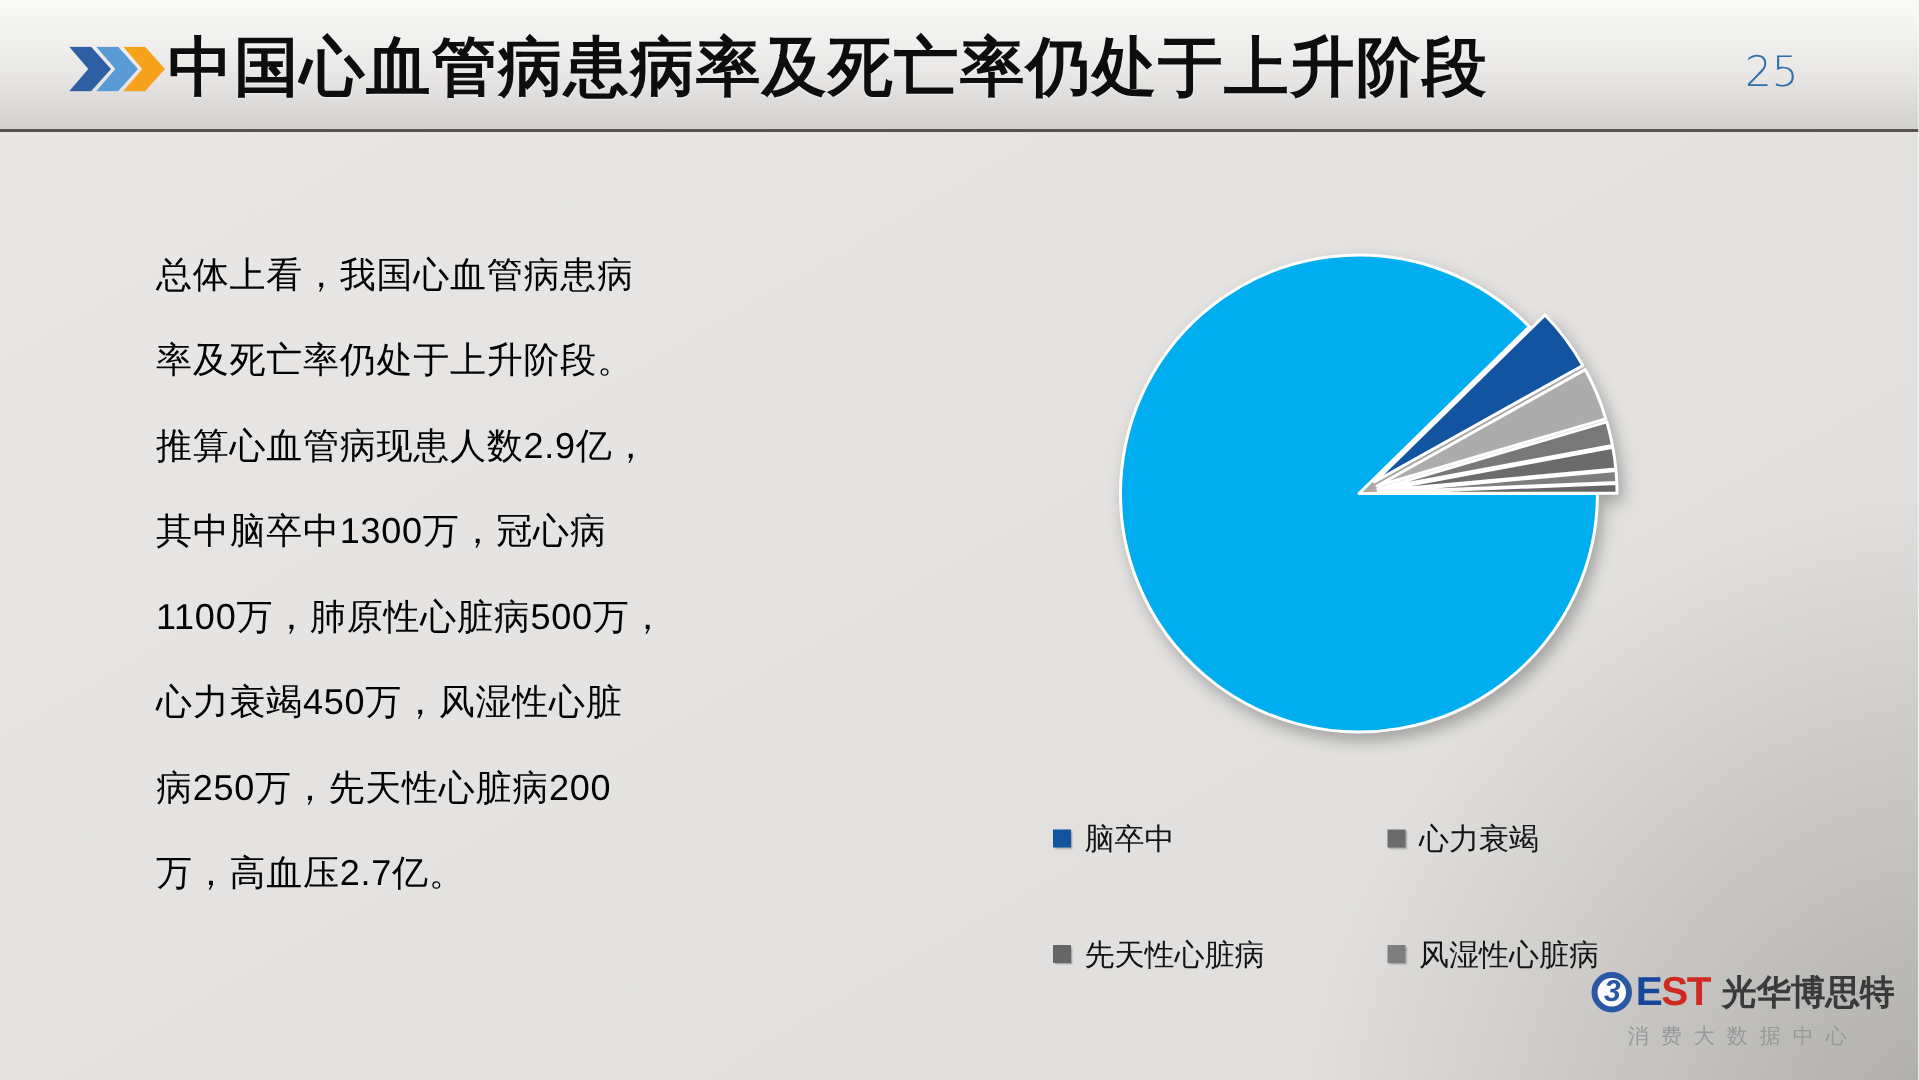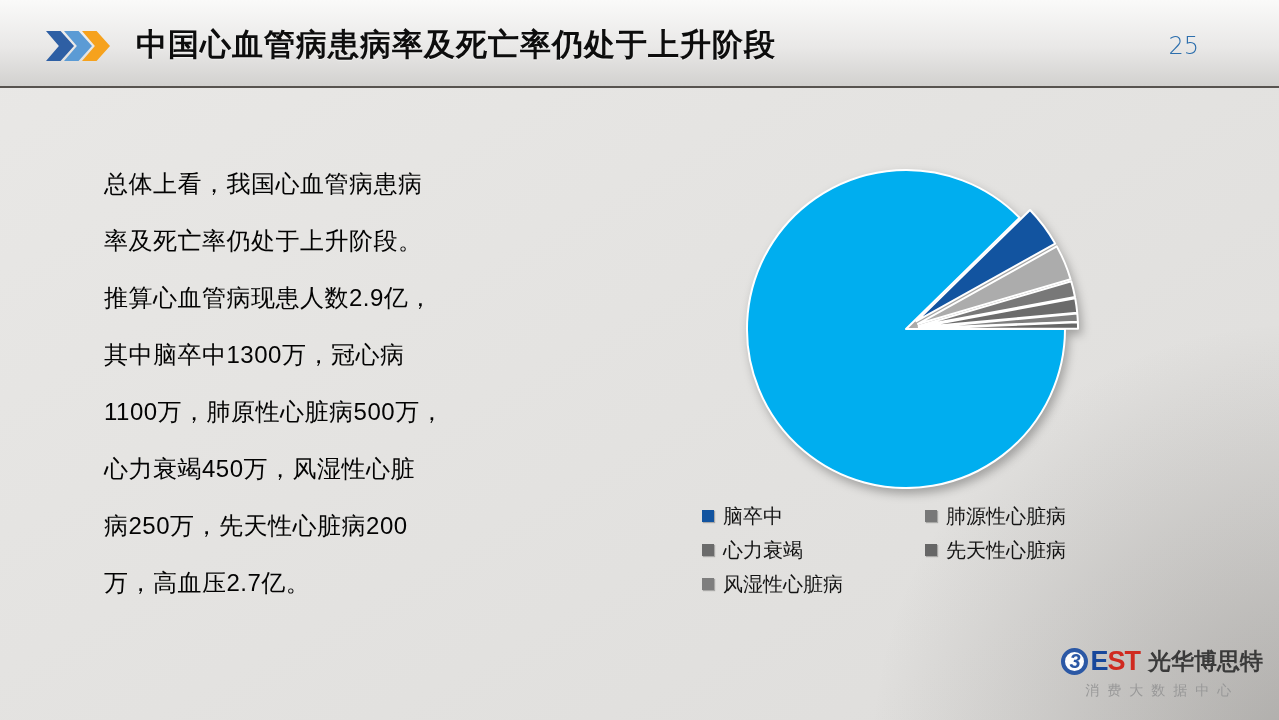--- a/index.html
+++ b/index.html
@@ -20,49 +20,49 @@
     border-bottom: 2px solid #57534F;
     display: flex; align-items: center; padding-left: 46px;
   }
   .chevrons { display: flex; align-items: center; height: 30px; margin-top: 6px; }
   .chev {
     display: inline-block; width: 28px; height: 30px; margin-right: -10px;
     clip-path: polygon(0 0, 52% 0, 100% 50%, 52% 100%, 0 100%, 46% 50%);
     filter: drop-shadow(1px 1px 1px rgba(0,0,0,0.25));
   }
   .title {
-    margin-left: 36px; margin-top: 4px;
-    font-size: 31px; font-weight: 700; letter-spacing: 1px; color: #0D0D0D;
+    margin-left: 12px; margin-top: 4px;
+    font-size: 43px; font-weight: 700; letter-spacing: 1px; color: #0D0D0D;
     text-shadow: 0 1px 1px rgba(255,255,255,0.5);
     white-space: nowrap;
   }
   .pagenum {
     position: absolute; right: 80px; top: 34px;
     font-family: "DejaVu Sans", sans-serif;
-    font-size: 24px; font-weight: 200; color: #2D6FAD; line-height: 1;
+    font-size: 28px; font-weight: 200; color: #2D6FAD; line-height: 1;
   }
 
   
   .body-text {
     position: absolute; left: 104px; top: 155px; width: 490px;
     font-size: 24px; line-height: 57px; font-weight: 500;
     color: #030303; white-space: pre-line; letter-spacing: 0.5px;
   }
 
   
   .pie-svg {
     position: absolute; left: 733px; top: 156px;
     width: 352px; height: 352px; overflow: visible;
     filter: drop-shadow(3px 5px 5px rgba(0,0,0,0.28));
   }
   .legend {
     position: absolute; left: 702px; top: 499px;
     display: grid; grid-template-columns: 223px auto; 
   }
-  .legend-item { display: flex; align-items: center; height: 34px; }
+  .legend-item { display: flex; align-items: center; height: 34px; margin-top: 43px; }
   .legend-swatch {
     width: 12px; height: 12px; margin-right: 9px; flex: 0 0 12px;
     box-shadow: 1px 1px 1px rgba(0,0,0,0.25);
   }
   .legend-label { font-size: 20px; font-weight: 500; color: #141414; white-space: nowrap; }
 
   
   .brand { position: absolute; right: 16px; bottom: 20px; text-align: center; }
   .brand-row { display: flex; align-items: center; justify-content: flex-end; }
   .logo-b {
@@ -109,24 +109,20 @@
       <path d="M 186.00 172.74 L 344.87 166.30 A 159 159 0 0 1 345.00 172.78 Z" fill="#666666" stroke="#FFFFFF" stroke-width="2" stroke-linejoin="round"></path>
       <path d="M 173.00 173.00 L 332.00 173.04 A 159 159 0 1 1 286.60 61.75 Z" fill="#00AEEF" stroke="#FFFFFF" stroke-width="2" stroke-linejoin="round"></path>
     </svg>
 
   <div class="legend" id="legend">
       <div class="legend-item">
         <span class="legend-swatch" style="background: rgb(18, 84, 160);"></span>
         <span class="legend-label">脑卒中</span>
       </div>
       <div class="legend-item">
-        <span class="legend-swatch" style="background: rgb(120, 120, 120);"></span>
-        <span class="legend-label">肺源性心脏病</span>
-      </div>
-      <div class="legend-item">
         <span class="legend-swatch" style="background: rgb(107, 107, 107);"></span>
         <span class="legend-label">心力衰竭</span>
       </div>
       <div class="legend-item">
         <span class="legend-swatch" style="background: rgb(102, 102, 102);"></span>
         <span class="legend-label">先天性心脏病</span>
       </div>
       <div class="legend-item">
         <span class="legend-swatch" style="background: rgb(126, 126, 126);"></span>
         <span class="legend-label">风湿性心脏病</span>

